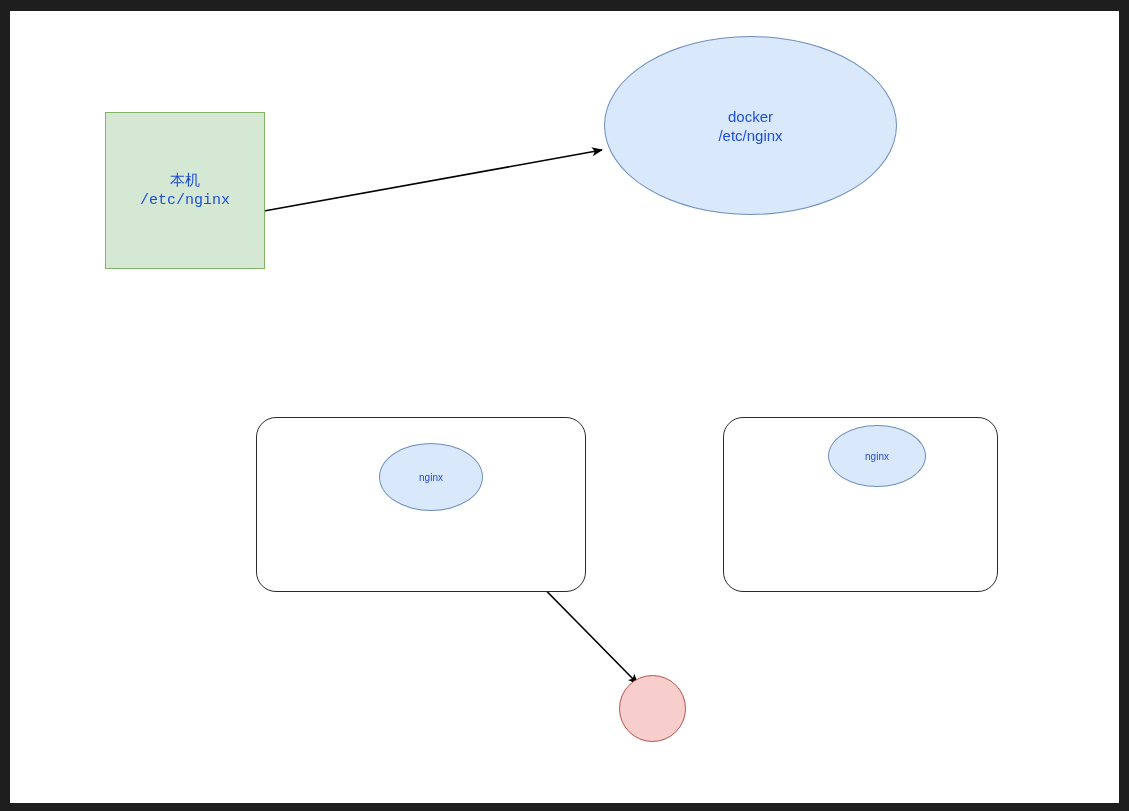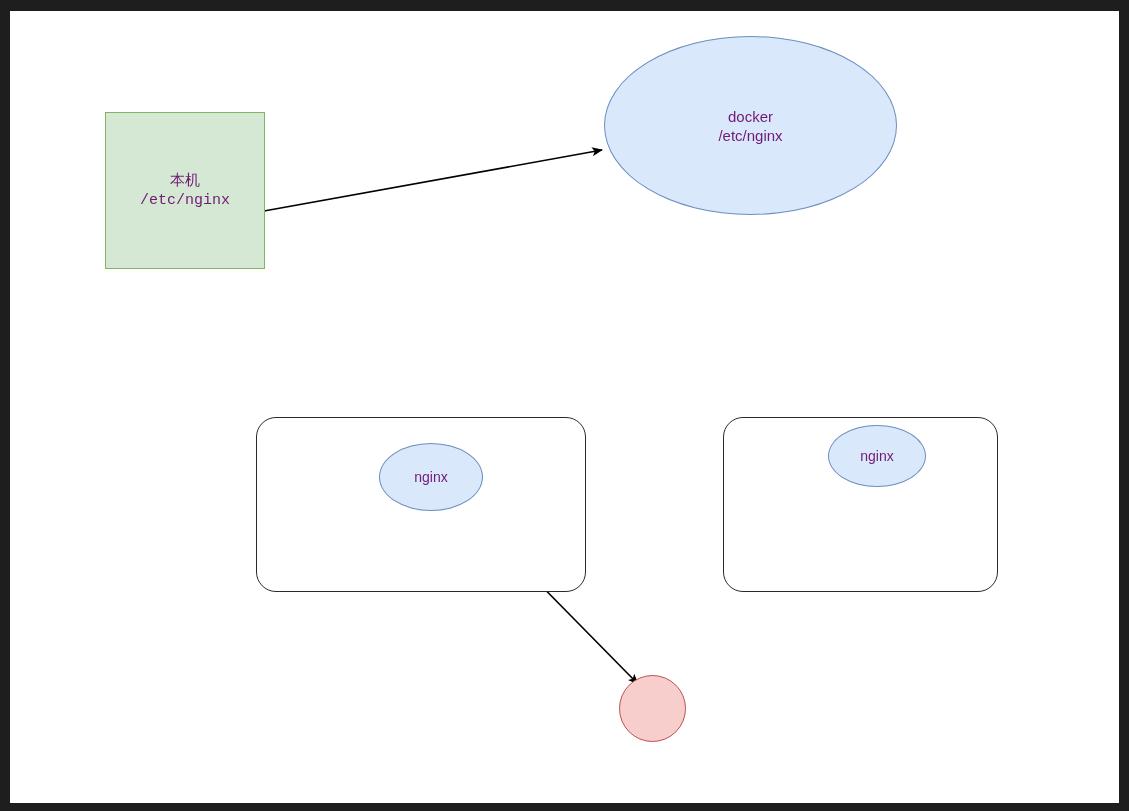--- a/index.html
+++ b/index.html
@@ -43,21 +43,21 @@
     border: 1px solid #82b366;
     display: flex;
     align-items: center;
     justify-content: center;
     font-family: Liberation Mono, monospace;
   }
   .node-label {
     text-align: center;
     font-size: 15px;
     line-height: 19px;
-    color: #701a75;
+    color: #1d4ed8;
     white-space: pre-line;
     pointer-events: none;
   }
   
   .docker-ellipse {
     left: 594px;
     top: 25px;
     width: 293px;
     height: 179px;
     background: #dae8fc;
@@ -100,21 +100,21 @@
     width: 104px;
     height: 68px;
   }
   .nginx-right {
     left: 818px;
     top: 414px;
     width: 98px;
     height: 62px;
   }
   .nginx-ellipse .node-label {
-    font-size: 14px;
+    font-size: 10px;
   }
   
   .red-circle {
     left: 609px;
     top: 664px;
     width: 67px;
     height: 67px;
     background: #f8cecc;
     border: 1.4px solid #b85450;
     border-radius: 50%;

